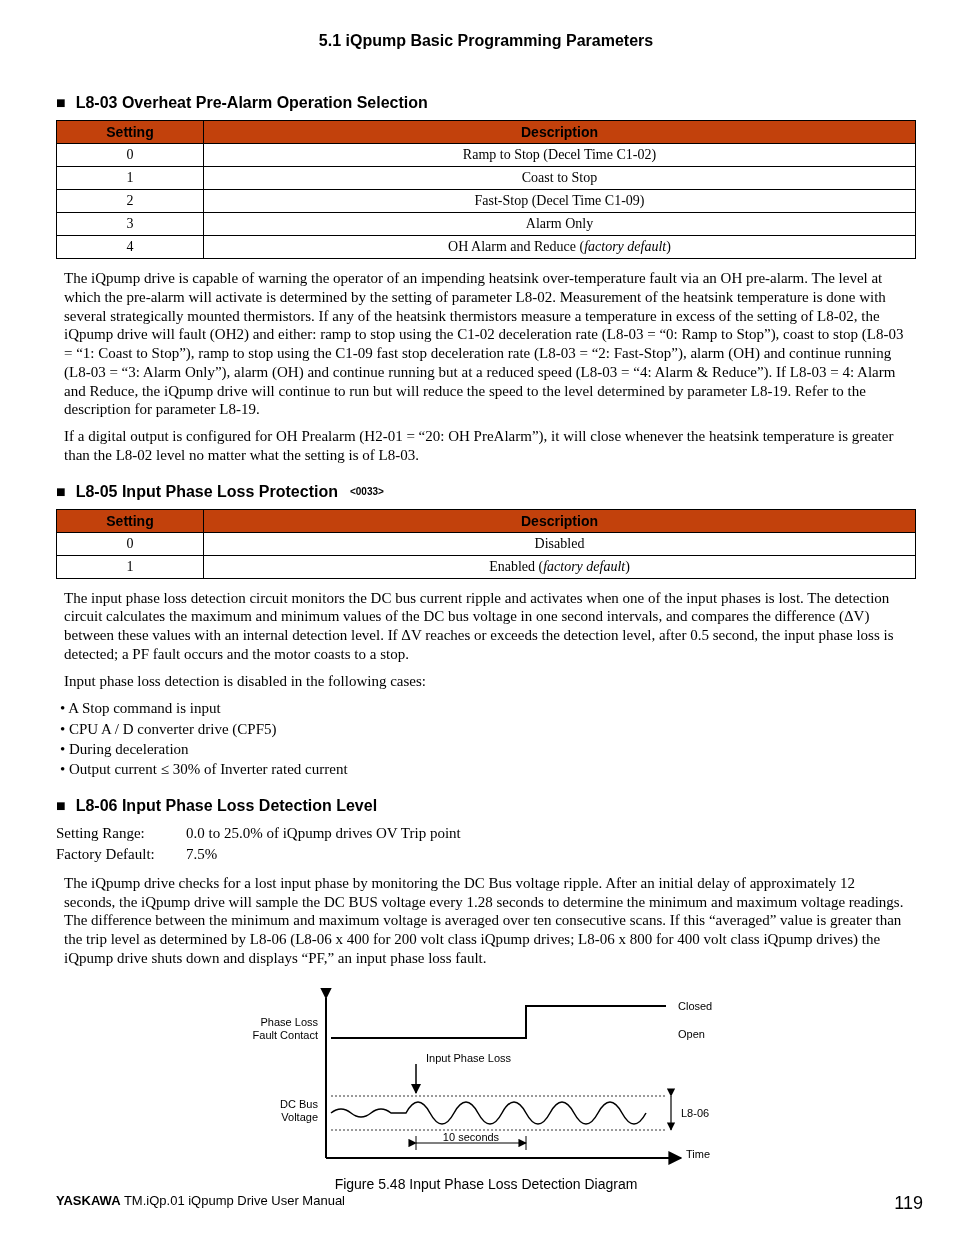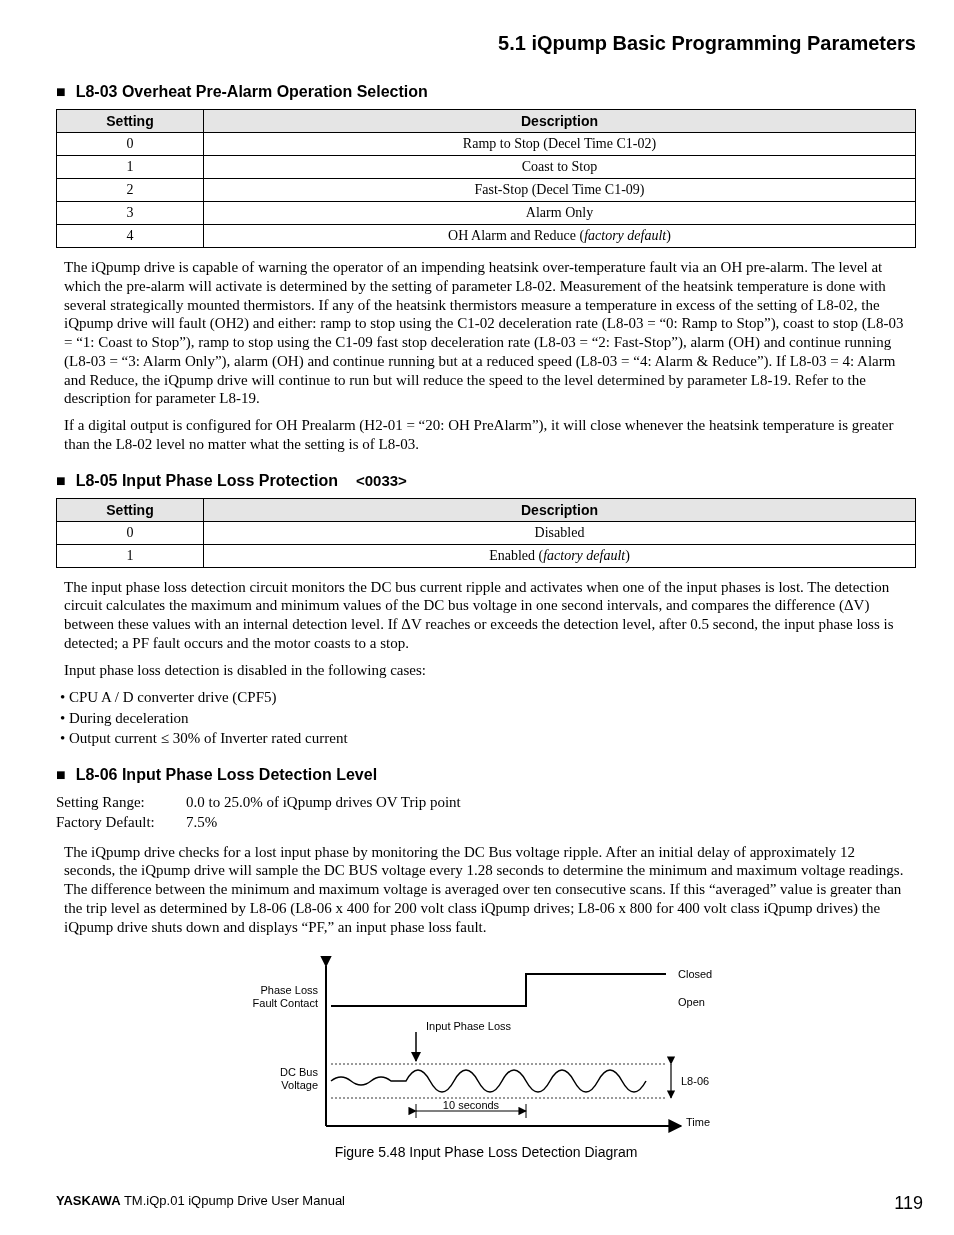--- a/index.html
+++ b/index.html
@@ -1,23 +1,23 @@
 <!DOCTYPE html>
 <html><head>
 <meta charset="utf-8">
 <style>
   html,body{margin:0;padding:0;background:#fff;color:#000;font-family:"Times New Roman",Times,serif}
   body{width:954px;min-height:1235px;box-sizing:border-box;padding:32px 38px 24px 56px;position:relative}
   .sans{font-family:Arial,Helvetica,sans-serif}
-  .hdr-line{font-weight:bold;text-align:right;font-size:20px;margin-bottom:28px}
+  .hdr-line{font-weight:bold;text-align:center;font-size:16px;margin-bottom:44px}
   .sec-h{font-weight:bold;font-size:16px;margin:18px 0 8px 0;display:flex;align-items:center}
   .sec-h .bullet{font-size:16px;margin-right:10px}
-  .sec-h .tag{font-size:15px;margin-left:18px}
+  .sec-h .tag{font-size:10px;margin-left:12px}
   table.param{width:100%;border-collapse:collapse;font-size:14px;margin:4px 0 10px 0}
-  table.param th{font-family:Arial,Helvetica,sans-serif;font-weight:bold;background:#e5e5e5;
+  table.param th{font-family:Arial,Helvetica,sans-serif;font-weight:bold;background:#c2410c;
                  border:1px solid #000;padding:3px 6px;text-align:center;font-size:14px}
   table.param td{border:1px solid #000;padding:3px 8px;text-align:center}
   table.param td.set{text-align:center;width:130px}
   p.body{font-size:15px;line-height:1.25;margin:8px 8px}
   ul.body{font-size:15px;line-height:1.35;margin:4px 0 12px 0;padding-left:18px;list-style:none}
   ul.body li::before{content:"• ";margin-left:-14px}
   .defs{font-size:15px;line-height:1.35;margin:2px 0 10px 0}
   .defs span.lab{display:inline-block;width:130px}
   .figcap{font-family:Arial,Helvetica,sans-serif;font-weight:normal;font-size:14px;text-align:center;margin:8px 0 0 0}
   .diagram{display:block;margin:20px auto 0 auto}
@@ -90,20 +90,21 @@
   <tr>
         <td class="set">1</td>
       <td><span>Enabled (</span><em>factory default</em><span>)</span></td>
       </tr>
 </tbody>
   </table>
 
 <p class="body">The input phase loss detection circuit monitors the DC bus current ripple and activates when one of the input phases is lost. The detection circuit calculates the maximum and minimum values of the DC bus voltage in one second intervals, and compares the difference (ΔV) between these values with an internal detection level. If ΔV reaches or exceeds the detection level, after 0.5 second, the input phase loss is detected; a PF fault occurs and the motor coasts to a stop.</p>
 <p class="body">Input phase loss detection is disabled in the following cases:</p>
 <ul class="body">
+  <li>A Stop command is input</li>
   <li>CPU A / D converter drive (CPF5)</li>
   <li>During deceleration</li>
   <li>Output current ≤ 30% of Inverter rated current</li>
 </ul>
 
 <div class="sec-h sans">
   <span class="bullet">■</span>
   <span>L8-06 Input Phase Loss Detection Level</span>
 </div>
 <div class="defs">

